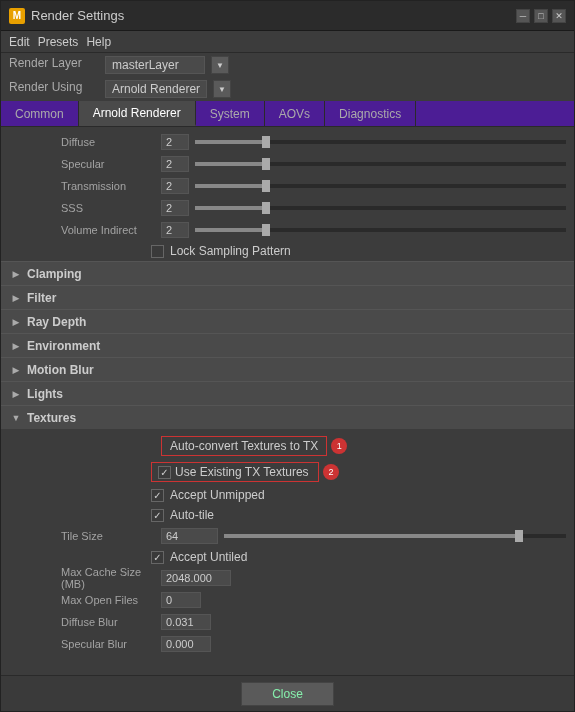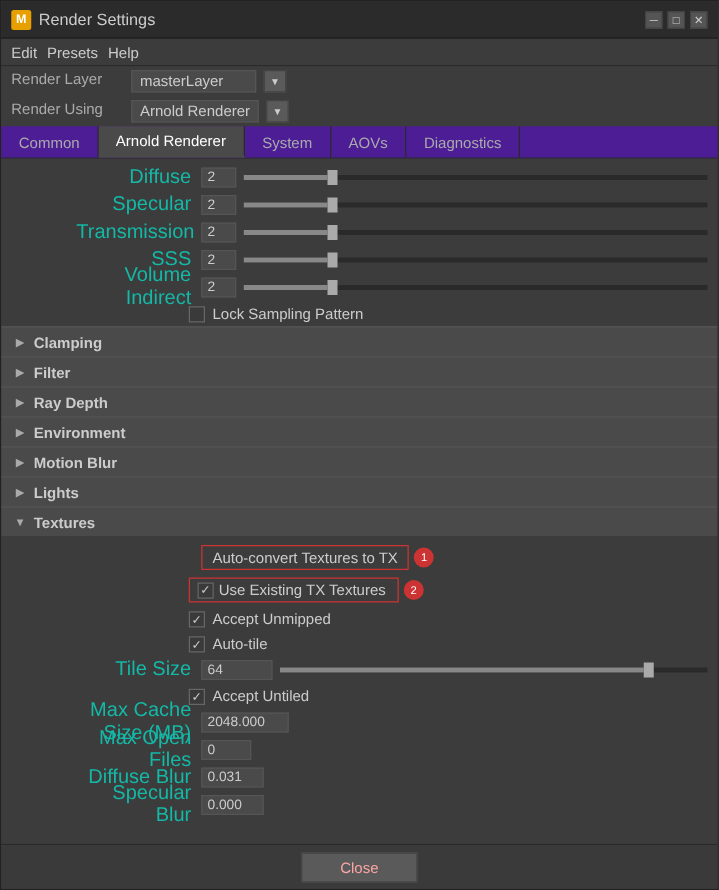--- a/index.html
+++ b/index.html
@@ -141,24 +141,23 @@
     .content-area::-webkit-scrollbar { width: 8px; }
     .content-area::-webkit-scrollbar-track { background: #2a2a2a; }
     .content-area::-webkit-scrollbar-thumb { background: #555; }
     .slider-row {
       display: flex;
       align-items: center;
       padding: 2px 8px 2px 60px;
       height: 22px;
     }
     .slider-label {
-      color: #14b8a6;
-      font-size: 16px;
+      color: #a3a3a3;
+      font-size: 11px;
       width: 100px;
-      text-align: right;
       padding-right: 8px;
     }
     .slider-value {
       background: #4a4a4a;
       border: 1px solid #555;
       color: #cccccc;
       font-size: 11px;
       padding: 0 4px;
       width: 28px;
       height: 16px;
@@ -237,21 +236,21 @@
       height: 36px;
       background: #3a3a3a;
       border-top: 1px solid #2a2a2a;
       display: flex;
       align-items: center;
       justify-content: center;
     }
     .close-button {
       background: #5a5a5a;
       border: 1px solid #444;
-      color: #fca5a5;
+      color: #86efac;
       padding: 4px 30px;
       font-size: 12px;
       cursor: pointer;
     }
     .badge {
       width: 16px;
       height: 16px;
       border-radius: 50%;
       background: #cc3333;
       color: #fff;

